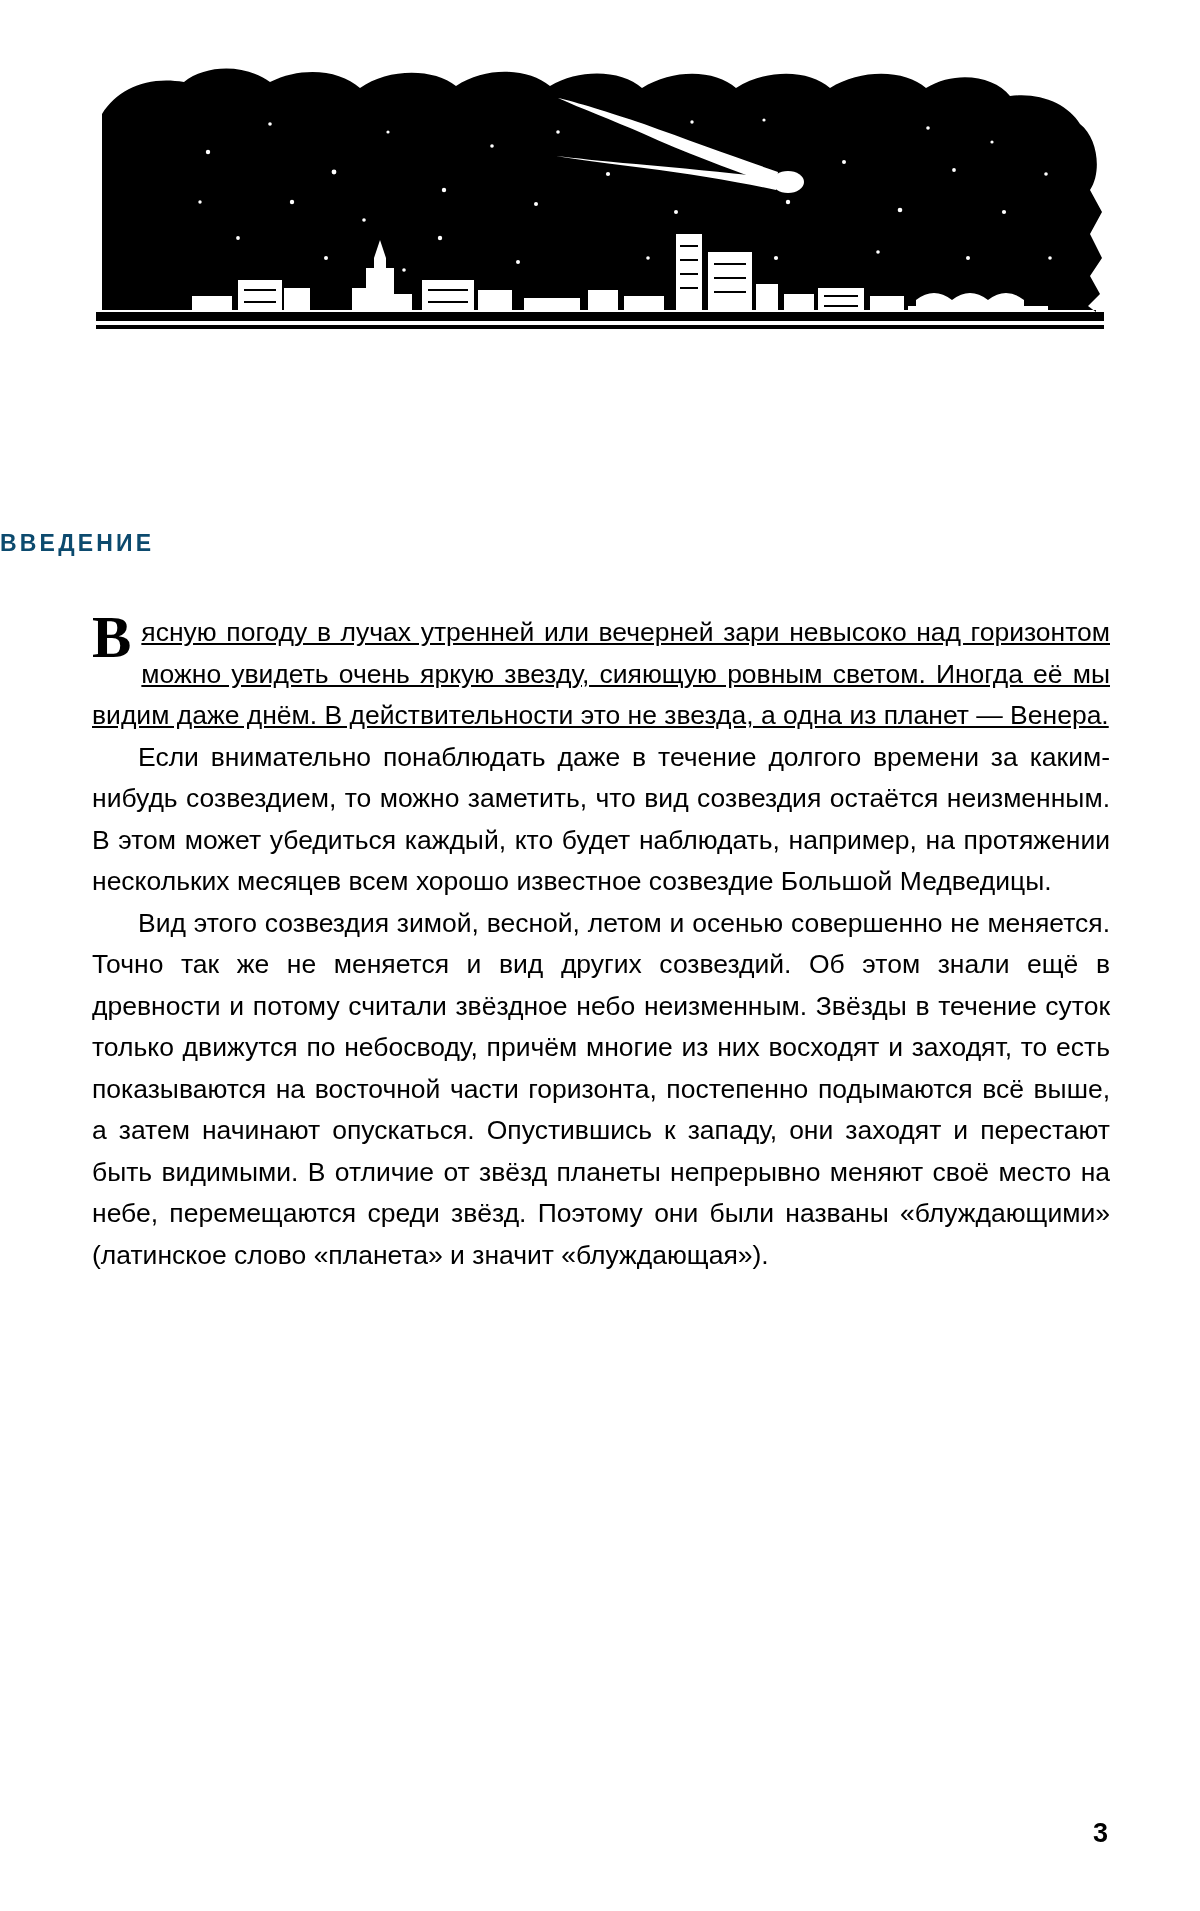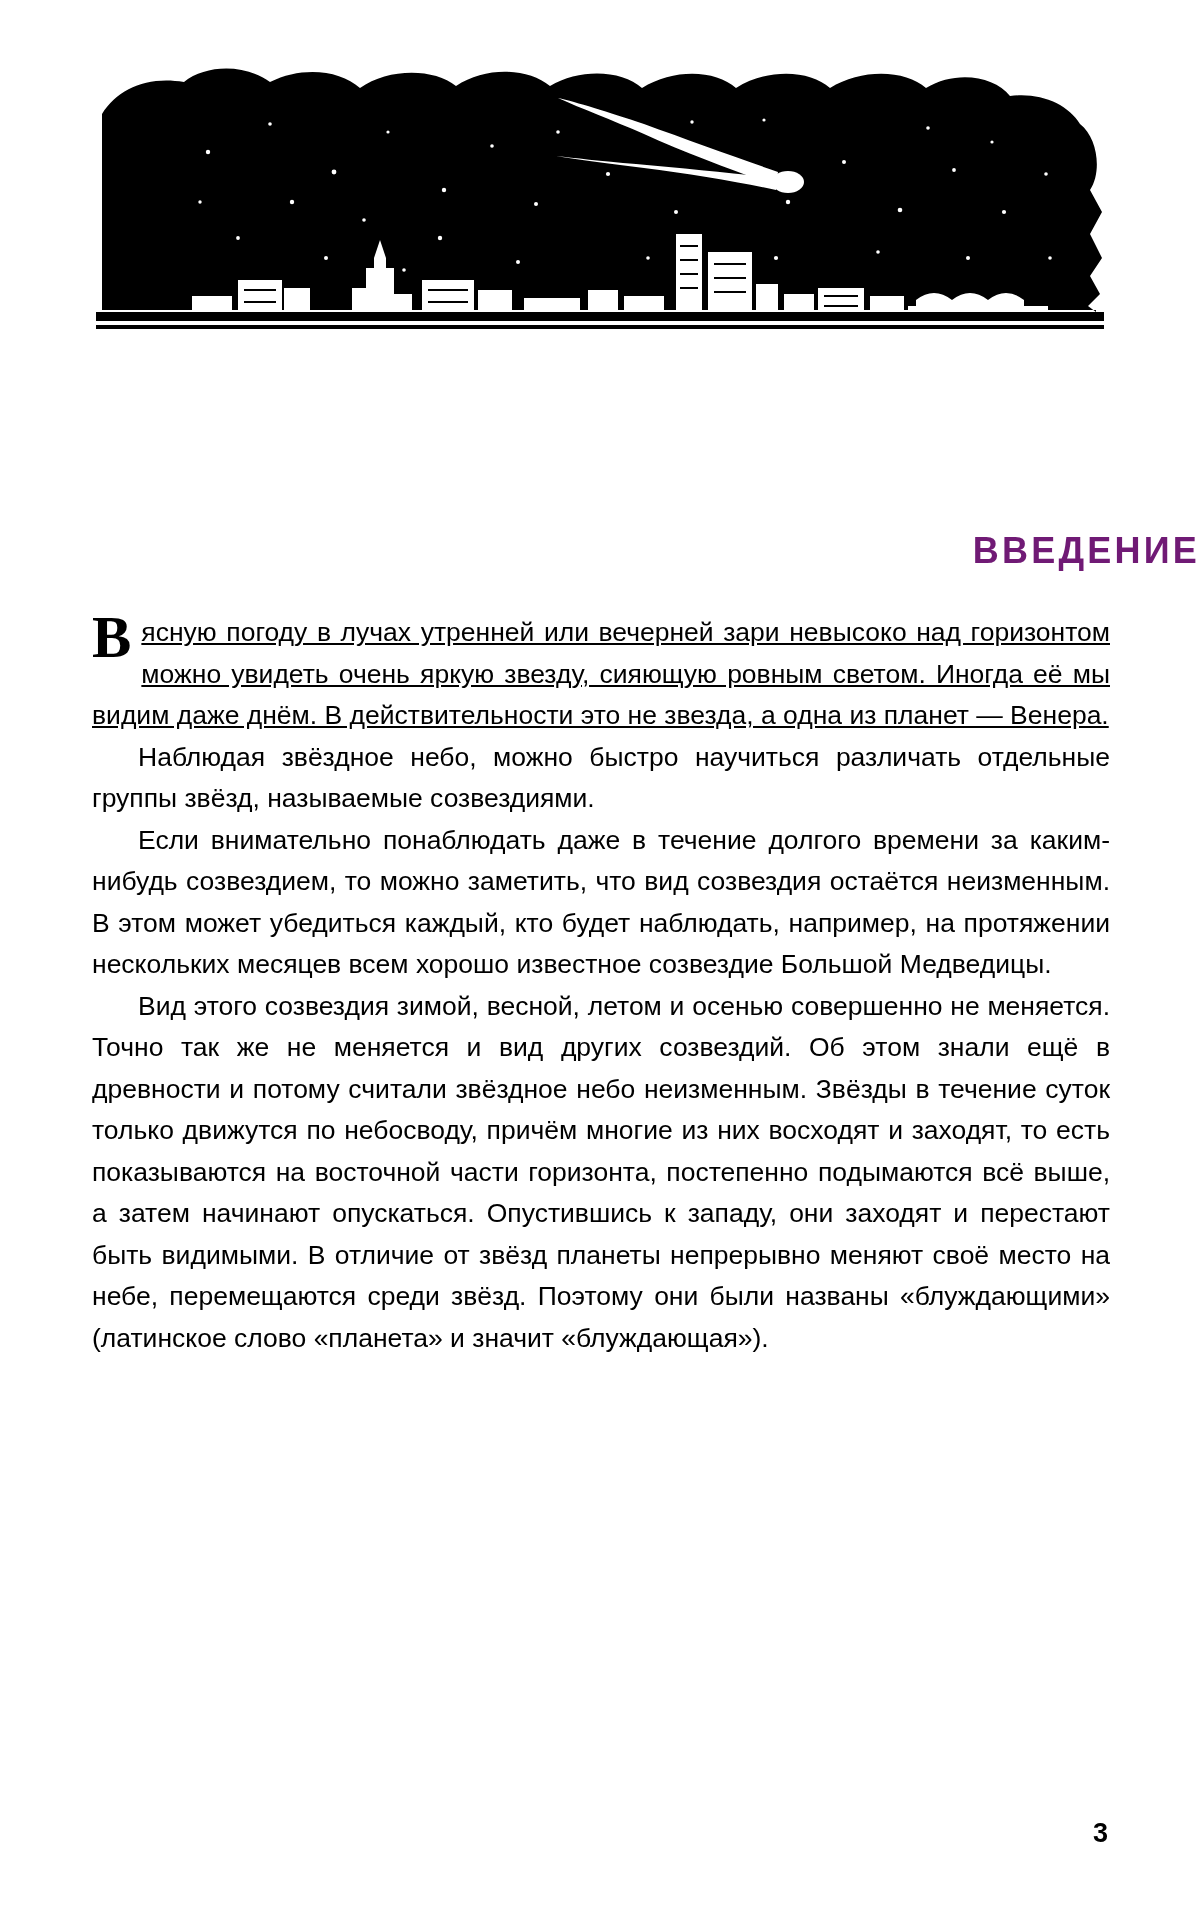--- a/index.html
+++ b/index.html
@@ -37,26 +37,26 @@
     width: 100%;
     height: 100%;
   }
 
   
   .heading {
     position: absolute;
     left: 0;
     top: 530px;
     width: 1200px;
-    text-align: right;
+    text-align: left;
     font-family: "Liberation Sans", sans-serif;
     font-weight: bold;
-    font-size: 36px;
+    font-size: 23px;
     letter-spacing: 3.2px;
-    color: #701a75;
+    color: #0c4a6e;
   }
 
   
   .body-text {
     position: absolute;
     left: 92px;
     top: 612px;
     width: 1018px;
     font-family: "Liberation Sans", sans-serif;
     font-size: 26.5px;
@@ -223,20 +223,19 @@
     </svg>
   </div>
 
   <div class="heading">ВВЕДЕНИЕ</div>
 
   <div class="body-text">
     <p class="first">
       <span class="dropcap">В</span>
       <span class="first-inner">ясную погоду в лучах утренней или вечерней зари невысоко над горизонтом можно увидеть очень яркую звезду, сияющую ровным светом. Иногда её мы видим даже днём. В действительности это не звезда, а одна из планет — Венера.</span>
     </p>
-    <p>Наблюдая звёздное небо, можно быстро научиться различать отдельные группы звёзд, называемые созвездиями.</p>
     <p>Если внимательно понаблюдать даже в течение долгого времени за каким-нибудь созвездием, то можно заметить, что вид созвездия остаётся неизменным. В этом может убедиться каждый, кто будет наблюдать, например, на протяжении нескольких месяцев всем хорошо известное созвездие Большой Медведицы.</p>
     <p>Вид этого созвездия зимой, весной, летом и осенью совершенно не меняется. Точно так же не меняется и вид других созвездий. Об этом знали ещё в древности и потому считали звёздное небо неизменным. Звёзды в течение суток только движутся по небосводу, причём многие из них восходят и заходят, то есть показываются на восточной части горизонта, постепенно подымаются всё выше, а затем начинают опускаться. Опустившись к западу, они заходят и перестают быть видимыми. В отличие от звёзд планеты непрерывно меняют своё место на небе, перемещаются среди звёзд. Поэтому они были названы «блуждающими» (латинское слово «планета» и значит «блуждающая»).</p>
   </div>
 
   <div class="page-number">3</div>
 
 </div>
 
 </body></html>

